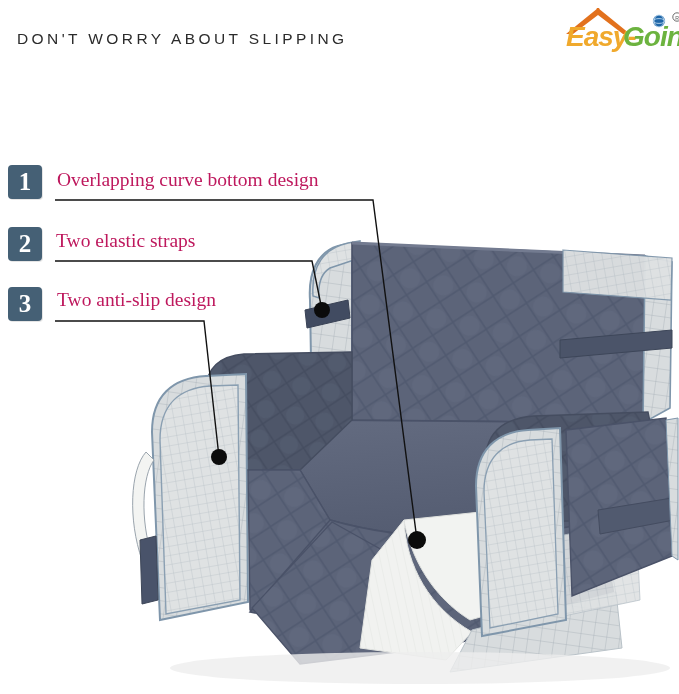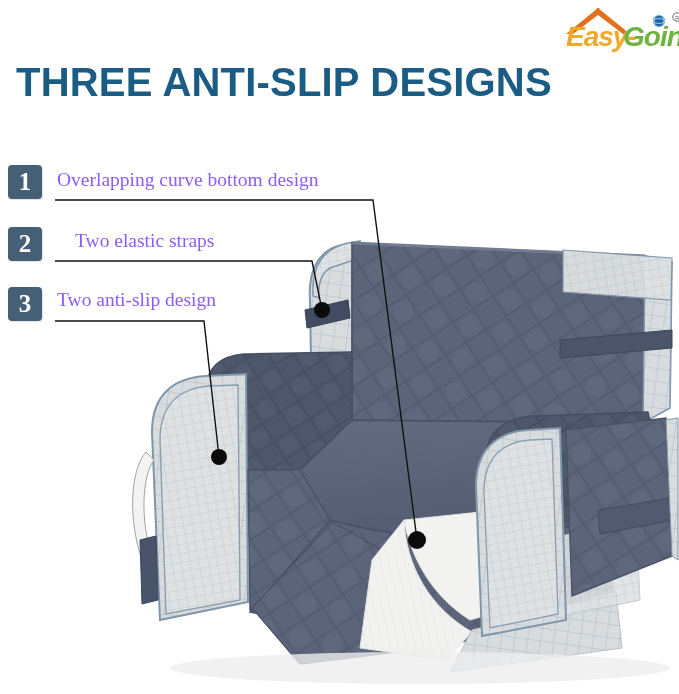--- a/index.html
+++ b/index.html
@@ -65,21 +65,21 @@
     font-size: 25px;
     line-height: 34px;
     text-align: center;
     box-shadow: 1px 1px 0 rgba(0,0,0,0.10);
   }
   .callout-label {
     position: absolute;
     font-family: "Liberation Serif", serif;
     font-size: 19.5px;
     font-weight: 400;
-    color: #8b5cf6;
+    color: #be185d;
     white-space: nowrap;
   }
 
   
   #overlay {
     position: absolute;
     left: 0; top: 0;
     width: 679px; height: 694px;
     pointer-events: none;
   }
@@ -88,21 +88,21 @@
   #chair {
     position: absolute;
     left: 0; top: 0;
     width: 679px; height: 694px;
   }
 </style>
 </head>
 <body>
 
 <div id="header">
-  <div id="main-title">THREE ANTI-SLIP DESIGNS</div>
+  <div id="subtitle">DON'T WORRY ABOUT SLIPPING</div>
 </div>
 
 <div id="logo">
   <svg width="124" height="48" viewBox="0 0 124 48" xmlns="http://www.w3.org/2000/svg">
 
     <g>
       <path d="M6 30 L38 4 L70 30 L63 30 L38 11 L13 30 Z" fill="#e2711d"></path>
       <path d="M38 4 L38 10" stroke="#e2711d" stroke-width="2.5"></path>
     </g>
 
@@ -246,21 +246,21 @@
 
 <div>
 
   <div class="callout">
     <div class="badge" style="left:8px; top:165px;">1</div>
     <div class="callout-label" style="left:57px; top:169px;">Overlapping curve bottom design</div>
   </div>
 
   <div class="callout">
     <div class="badge" style="left:8px; top:227px;">2</div>
-    <div class="callout-label" style="left:75px; top:230px;">Two elastic straps</div>
+    <div class="callout-label" style="left:56px; top:230px;">Two elastic straps</div>
   </div>
 
   <div class="callout">
     <div class="badge" style="left:8px; top:287px;">3</div>
     <div class="callout-label" style="left:57px; top:289px;">Two anti-slip design</div>
   </div>
 
 </div>
 
 </body></html>

